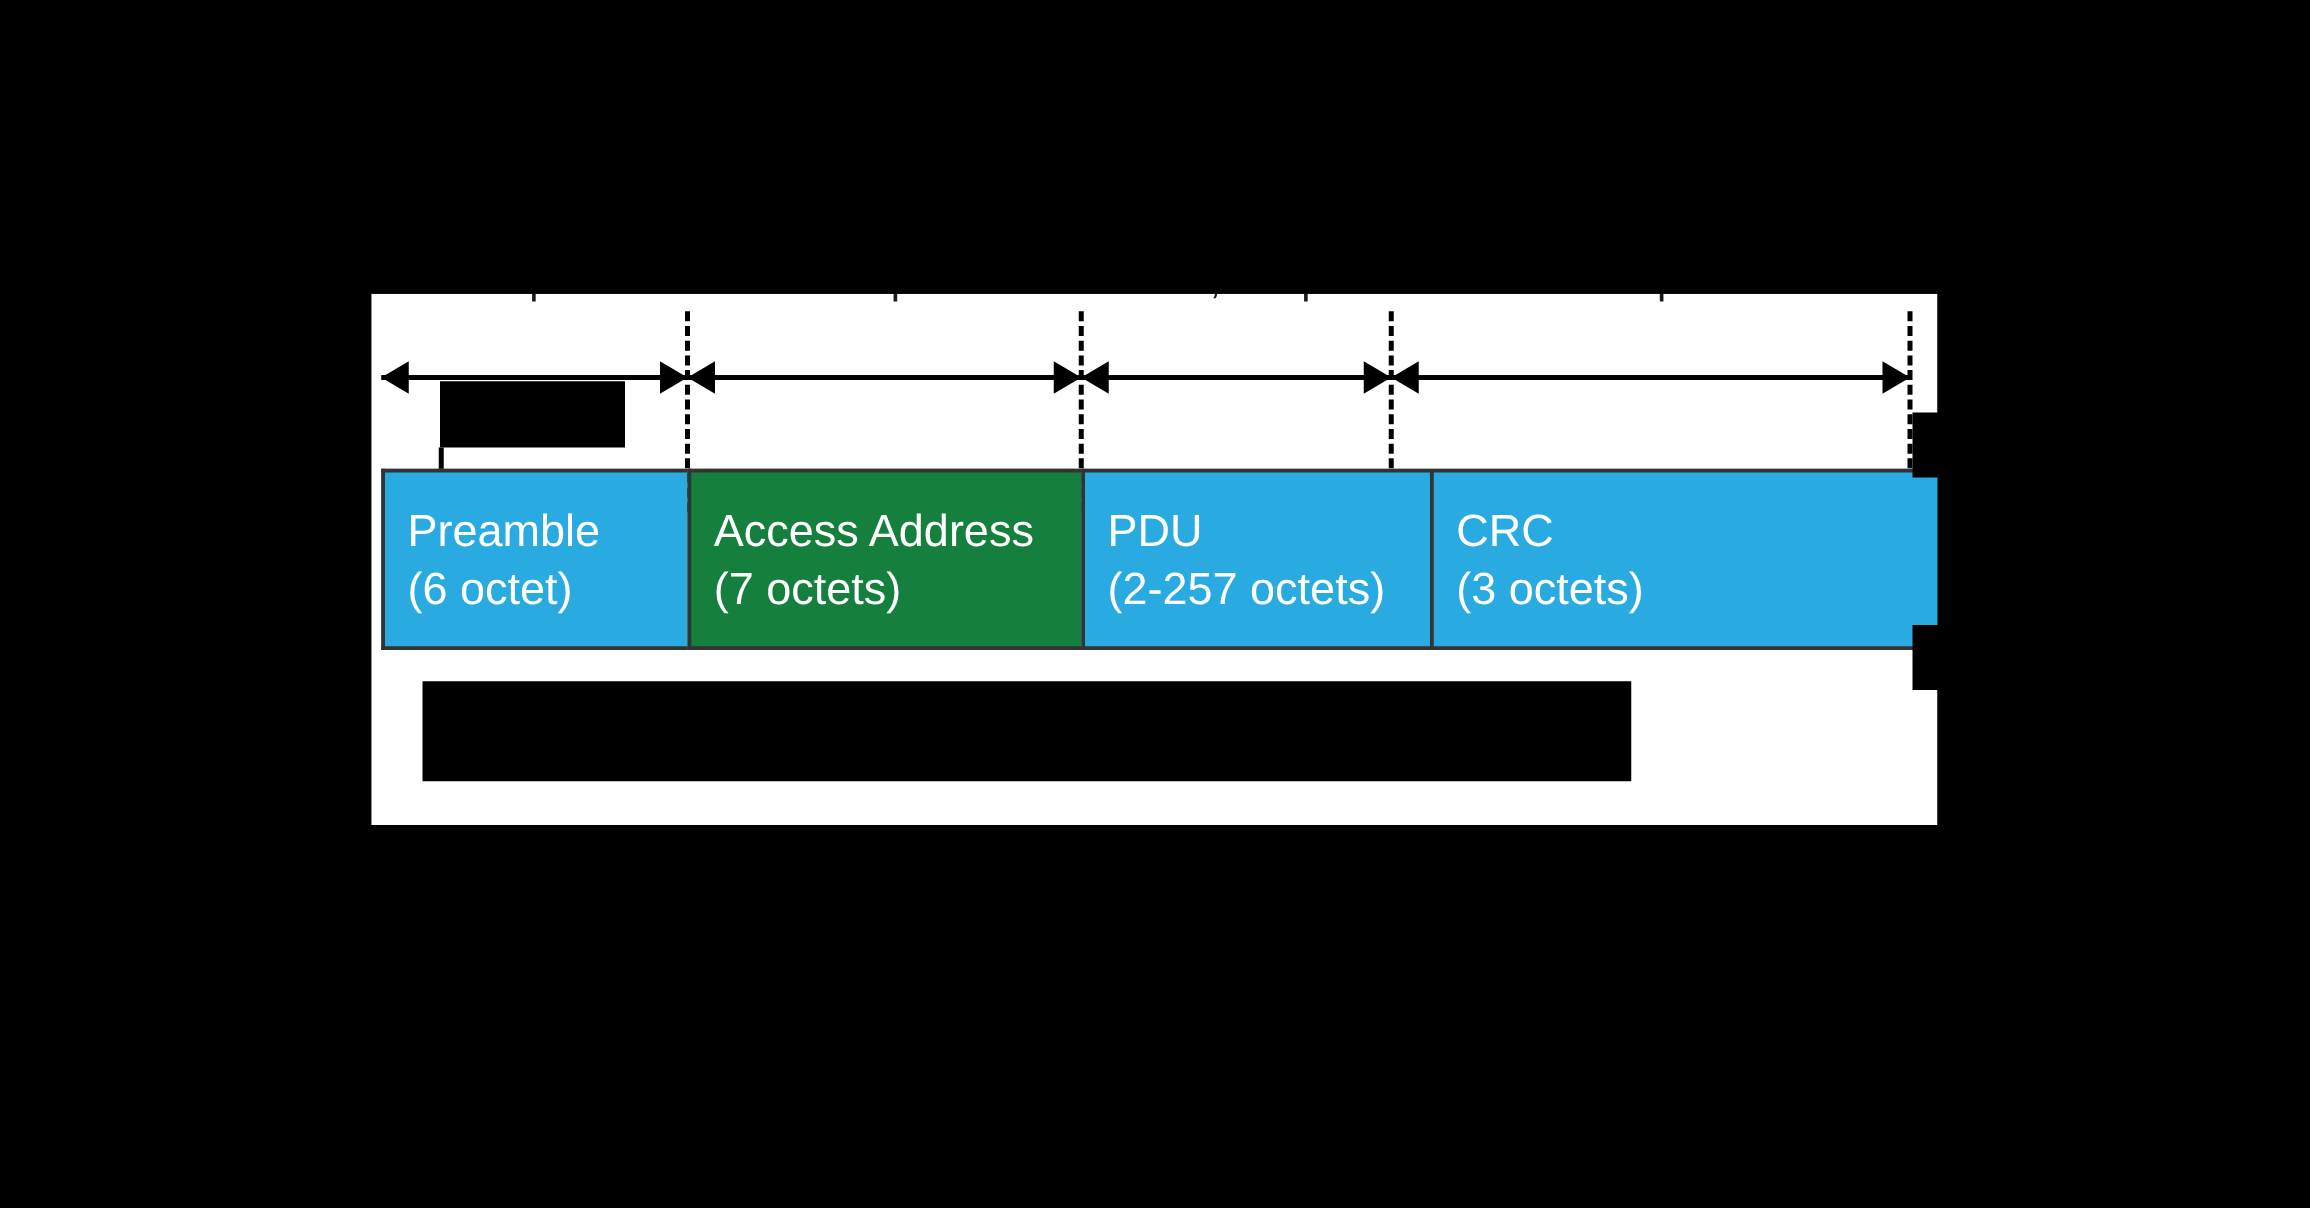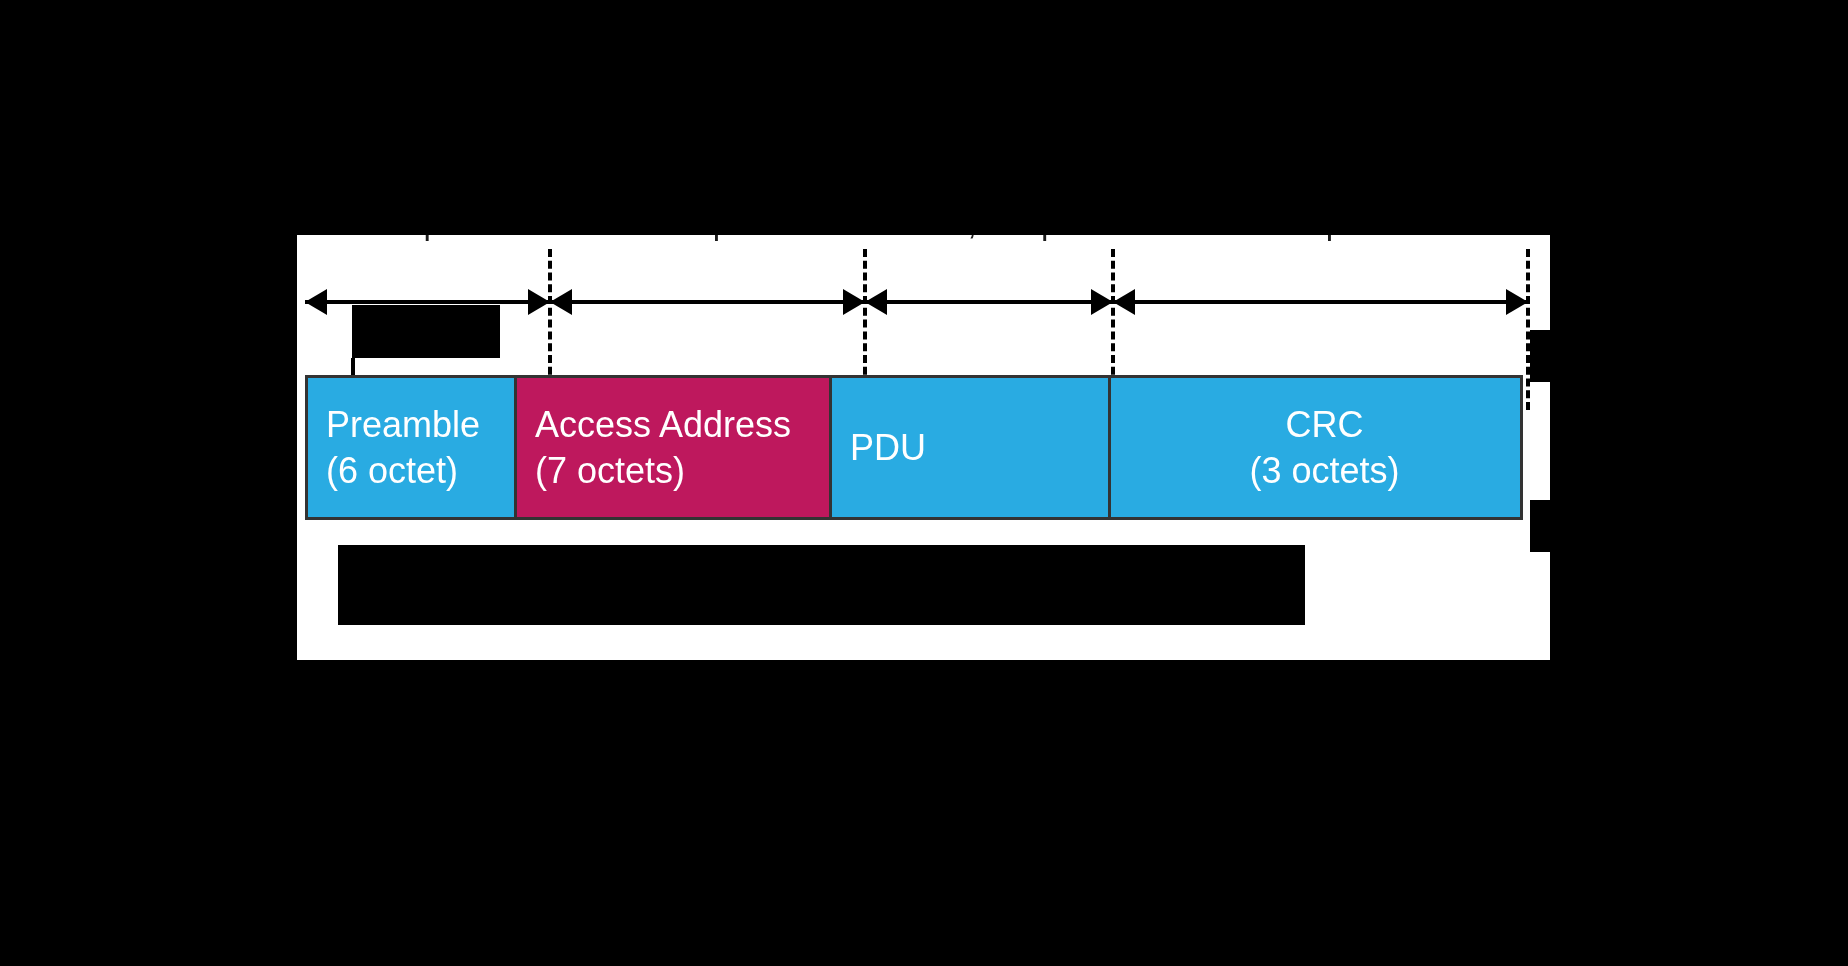--- a/index.html
+++ b/index.html
@@ -189,32 +189,33 @@
 
       <div class="divider" id="dv-0" style="left: 251px;"></div>
       <div class="divider" id="dv-1" style="left: 566px;"></div>
       <div class="divider" id="dv-2" style="left: 814px;"></div>
       <div class="divider" id="dv-3" style="left: 1229px;"></div>
 
       <div class="leader-tick" id="lt-0" style="left:54px; top:123px; height:37px;"></div>
     </div>
 
     <div class="fields">
-      <div class="field-box" id="fb-0" style="width: 209px; background: rgb(41, 171, 226); border-color: rgb(51, 51, 51);">
+      <div class="field-box" id="fb-0" style="width: 245px; background: rgb(41, 171, 226); border-color: rgb(51, 51, 51);">
         <div class="field-name">Preamble</div>
         <div class="field-size">(6  octet)</div>
       </div>
-      <div class="field-box" id="fb-1" style="width: 315px; background: #be185d; border-color: rgb(51, 51, 51);">
+      <div class="field-box" id="fb-1" style="width: 315px; background: #15803d; border-color: rgb(51, 51, 51);">
         <div class="field-name">Access Address</div>
         <div class="field-size">(7 octets)</div>
       </div>
       <div class="field-box" id="fb-2" style="width: 279px; background: rgb(41, 171, 226); border-color: rgb(51, 51, 51);">
         <div class="field-name">PDU</div>
-      </div>
-      <div class="field-box" id="fb-3" style="width: 415px; background: rgb(41, 171, 226); border-color: rgb(51, 51, 51); align-items: center;">
+        <div class="field-size">(2-257 octets)</div>
+      </div>
+      <div class="field-box" id="fb-3" style="width: 415px; background: rgb(41, 171, 226); border-color: rgb(51, 51, 51);">
         <div class="field-name">CRC</div>
         <div class="field-size">(3 octets)</div>
       </div>
     </div>
 
   </div>
 
   <div class="redaction" id="redaction-header"></div>
   <div class="redaction" id="redaction-footer"></div>
   <div class="redaction" id="redaction-left"></div>

